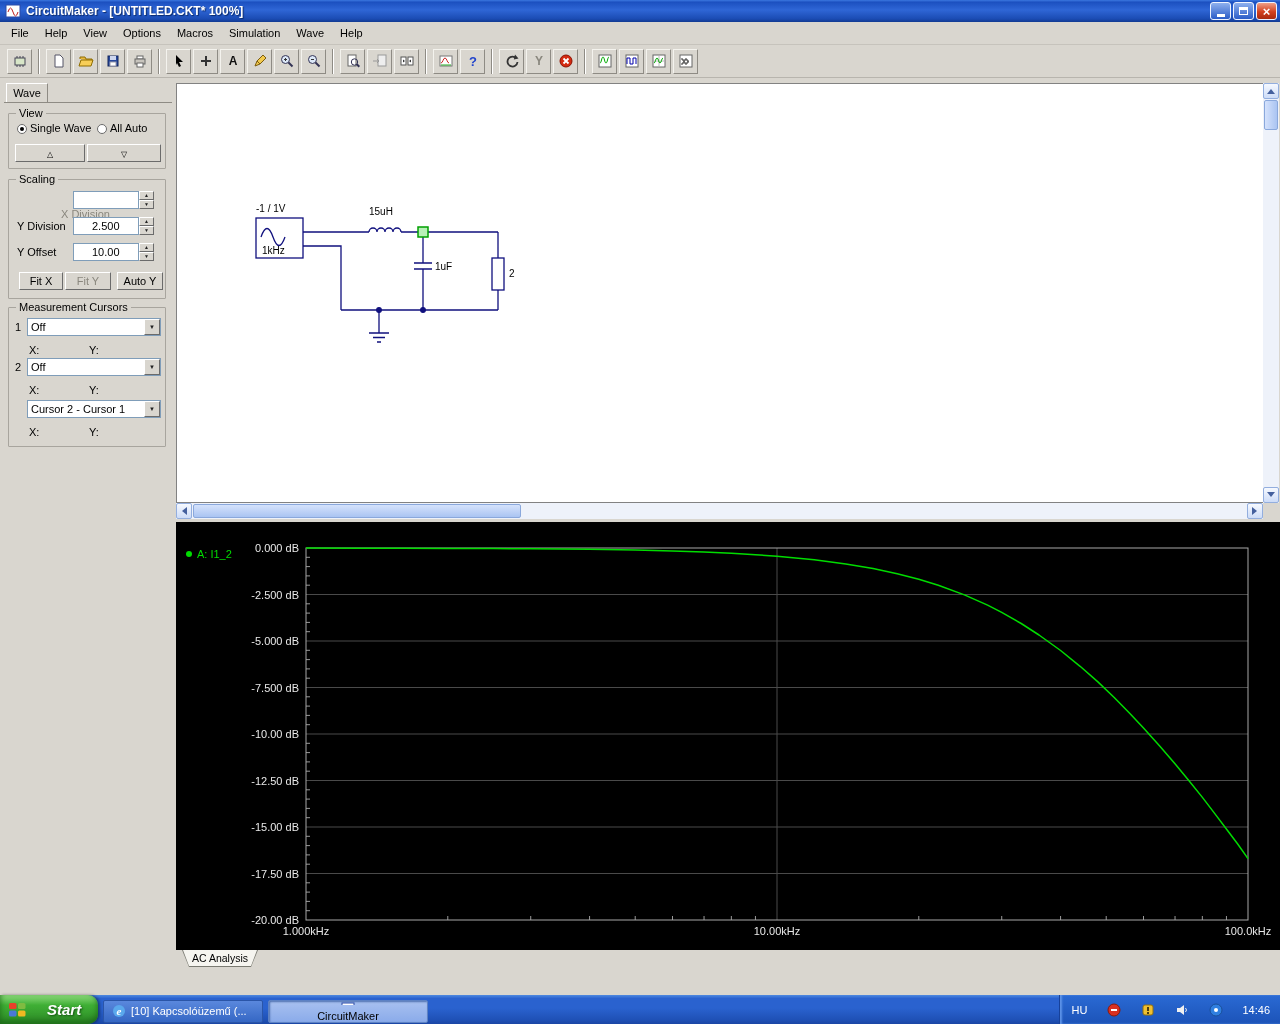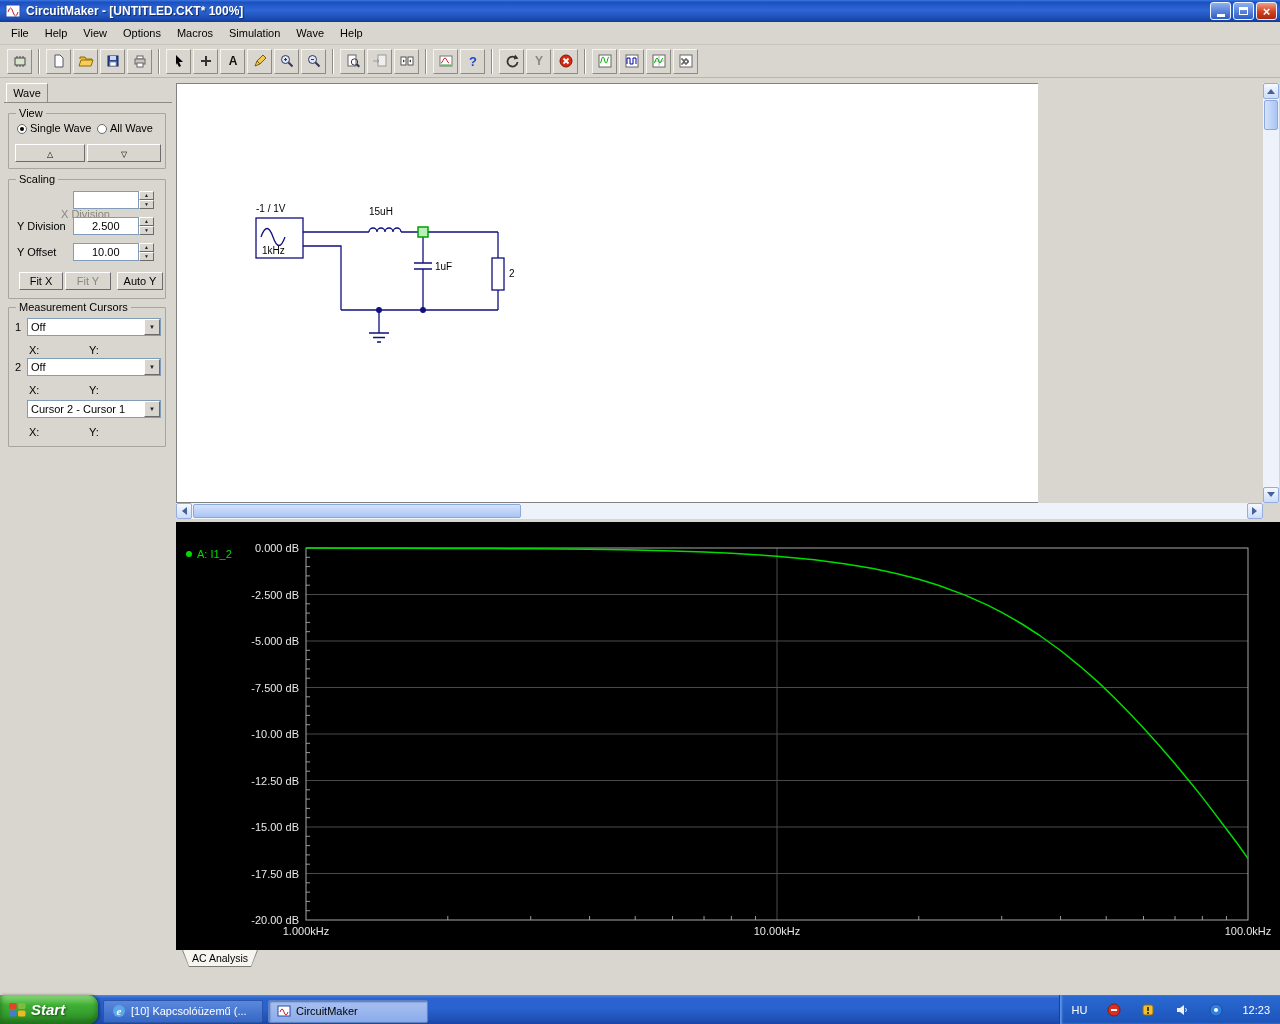--- a/index.html
+++ b/index.html
@@ -60,21 +60,21 @@
   .spin{position:absolute;width:15px;height:18px;display:flex;flex-direction:column;}
   .spin span{flex:1;background:#d9d6cf;border:1px solid;border-color:#fff #6b6b6b #6b6b6b #fff;
     font-size:5px;line-height:7px;text-align:center;color:#222;}
   .dd{position:absolute;height:18px;background:#fff;border:1px solid #7f9db9;display:flex;align-items:center;}
   .dd .val{flex:1;padding-left:3px;white-space:nowrap;overflow:hidden;}
   .dd .da{width:16px;height:16px;background:#d9d6cf;border:1px solid;border-color:#fff #6b6b6b #6b6b6b #fff;
     font-size:6px;display:flex;align-items:center;justify-content:center;color:#222;}
   .xy{position:absolute;}
 
   
-  .circuit-area{position:absolute;left:176px;top:5px;width:862px;height:420px;background:#fff;
+  .circuit-area{position:absolute;left:176px;top:5px;width:1087px;height:420px;background:#fff;
     border:1px solid #828282;border-right:none;}
   .circuit-svg text{font-family:"Liberation Sans",sans-serif;font-size:10px;fill:#000;stroke:none;}
 
   
   .vscroll{position:absolute;left:1263px;top:5px;width:16px;height:420px;background:#eef2fa;}
   .hscroll{position:absolute;left:176px;top:425px;width:1087px;height:16px;background:#eef2fa;}
   .sb-btn{position:absolute;width:16px;height:16px;background:linear-gradient(#f6f9ff,#cddcf8);
     border:1px solid #93aede;border-radius:2px;display:flex;align-items:center;justify-content:center;}
   .sb-thumb-v{position:absolute;left:1px;width:14px;background:linear-gradient(90deg,#d5e2fc,#aac4f2);
     border:1px solid #8aa8dc;border-radius:2px;}
@@ -98,29 +98,29 @@
   .sheet-tab{position:absolute;left:6px;top:0;width:76px;height:17px;background:#7a7a72;
     clip-path:polygon(0 0,100% 0,calc(100% - 7px) 100%,7px 100%);}
   .sheet-tab .inner{position:absolute;left:1px;top:0;right:1px;bottom:1px;background:#f6f5f0;
     clip-path:polygon(0 0,100% 0,calc(100% - 6px) 100%,6px 100%);
     text-align:center;padding-top:2px;font-size:10.5px;}
 
   
   .taskbar{position:absolute;left:0;top:995px;width:1280px;height:29px;
     background:linear-gradient(#4f8ae0 0%,#2a62cf 12%,#2a62cf 45%,#1f51b6 85%,#1a46a4 100%);
     display:flex;align-items:center;}
-  .start-btn{height:29px;width:98px;display:flex;align-items:center;gap:4px;padding-left:8px;
+  .start-btn{height:29px;width:98px;display:flex;align-items:center;gap:20px;padding-left:8px;
     background:linear-gradient(#8fdc7e 0%,#3faf35 35%,#2f8f28 90%);
     border-radius:0 10px 10px 0;box-shadow:inset 0 -3px 6px #1d6a18, 2px 0 3px rgba(0,0,0,.4);
     color:#fff;font-weight:bold;font-style:italic;font-size:15px;text-shadow:1px 1px 2px #145010;}
   .taskbtn{height:23px;margin:3px 0 0 5px;border-radius:2px;display:flex;align-items:center;gap:5px;
     padding:0 8px;font-size:11px;white-space:nowrap;overflow:hidden;}
   .taskbtn.normal{width:160px;background:linear-gradient(#5a88dd,#3567c4);border:1px solid #2a55a8;color:#fff;}
   .taskbtn.active{width:160px;background:linear-gradient(#a9c1f0,#8aabea);border:1px solid #5d82c4;
-    color:#000;box-shadow:inset 1px 1px 2px #4d6fae;}
+    color:#000;box-shadow:inset 1px 1px 2px #4d6fae;flex-direction:column;}
   .tray{margin-left:auto;height:29px;display:flex;align-items:center;gap:19px;padding:0 10px 0 12px;
     background:linear-gradient(#2a6ad4,#1c53b8);border-left:1px solid #17419a;box-shadow:inset 2px 0 2px #5d93e8;
     color:#fff;}
   .tray-ico{width:15px;height:15px;display:flex;align-items:center;justify-content:center;}
 </style>
 </head>
 <body>
 
 <div class="screen">
 
@@ -307,21 +307,21 @@
 
   <div class="workspace">
 
     <div class="left-panel">
       <div class="panel-tab">Wave</div>
       <div class="panel-line"></div>
 
       <div class="group" style="left:4px;top:30px;width:158px;height:56px;">
         <span class="group-title">View</span>
         <span style="position:absolute;left:8px;top:8px;"><span class="radio checked"></span><span>Single Wave</span></span>
-        <span style="position:absolute;left:88px;top:8px;"><span class="radio"></span><span>All Wave</span></span>
+        <span style="position:absolute;left:88px;top:8px;"><span class="radio"></span><span>All Auto</span></span>
         <button class="pbtn" style="left:6px;top:30px;width:70px;"><span class="tri-glyph">△</span></button>
         <button class="pbtn" style="left:78px;top:30px;width:74px;"><span class="tri-glyph">▽</span></button>
       </div>
 
       <div class="group" style="left:4px;top:96px;width:158px;height:120px;">
         <span class="group-title">Scaling</span>
         <span class="srow-label dim" style="top:28px;margin-left:44px;">X Division</span>
         <span class="sfield" style="left:64px;top:11px;width:66px;"><input value="" style=""></span>
         <span class="spin" style="left:130px;top:11px;">
             <span>▲</span>
@@ -554,17 +554,17 @@
             <polygon points="2,5 5,5 9,2 9,12 5,9 2,9" fill="#f0f0f0"></polygon>
             <path d="M10.5 5 q2 2 0 4" stroke="#f0f0f0" fill="none"></path>
           </svg>
       </span>
       <span class="tray-ico">
         <svg width="14" height="14">
             <circle cx="7" cy="7" r="6" fill="#2f7fe0" stroke="#1a4f9a"></circle>
             <circle cx="7" cy="7" r="2" fill="#fff"></circle>
           </svg>
       </span>
-      <span>12:23</span>
+      <span>14:46</span>
     </div>
   </div>
 
 </div>
 
 </body></html>

